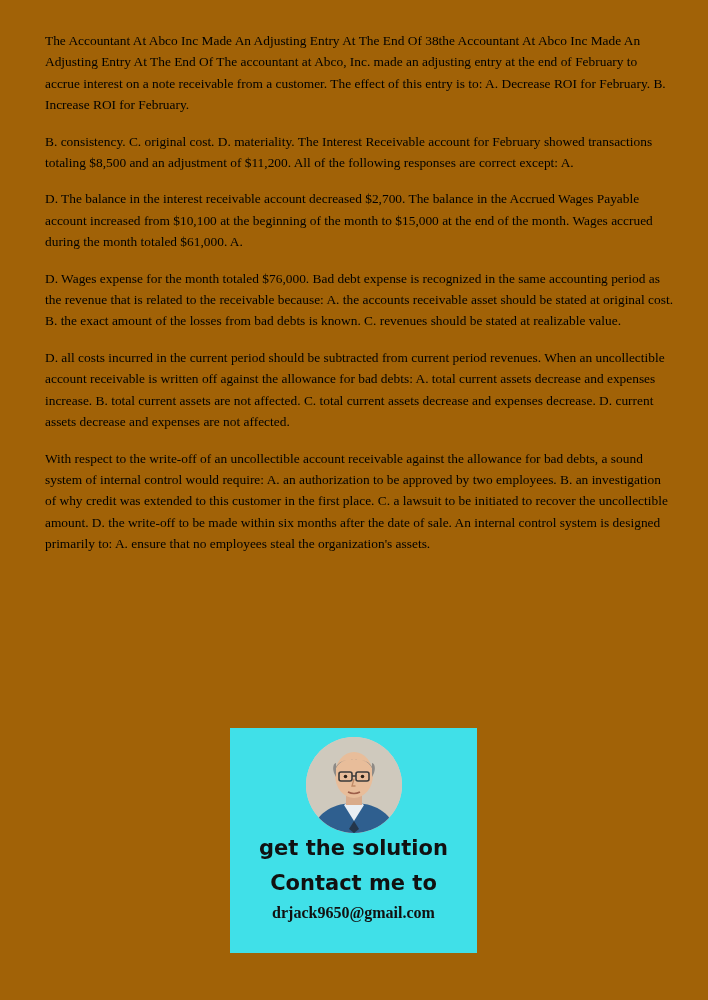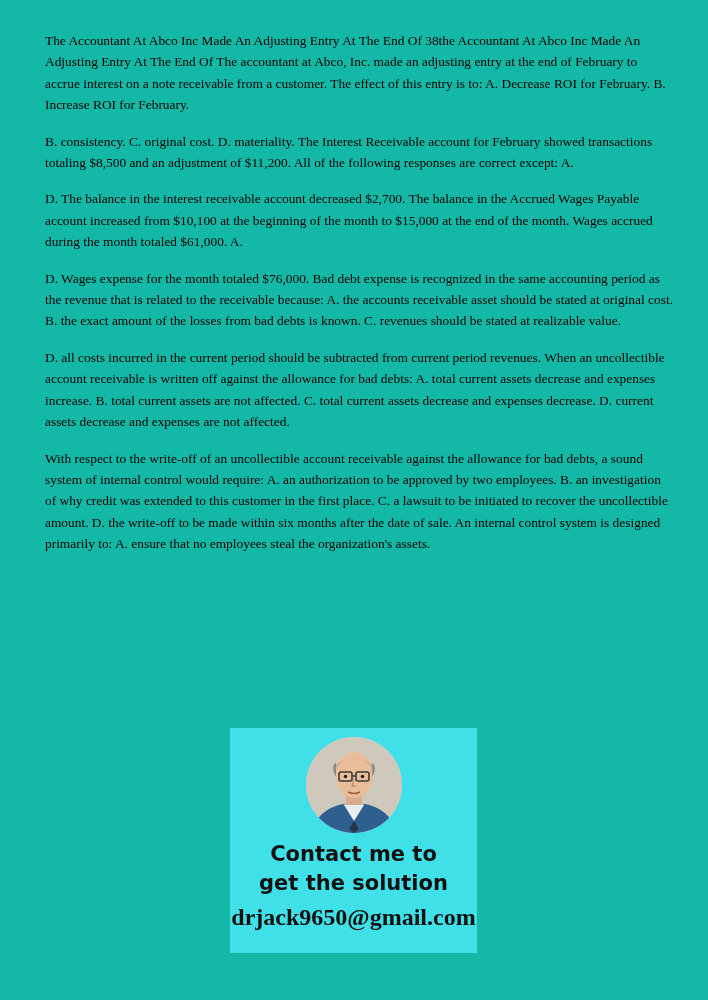--- a/index.html
+++ b/index.html
@@ -13,21 +13,21 @@
     font-family: "Liberation Serif", serif;
     position: relative;
     overflow: hidden;
   }
   .page {
     position: absolute;
     top: 0;
     left: 0;
     width: 708px;
     height: 1000px;
-    background: #14b8a6;
+    background: #a16207;
   }
   .doc-body {
     position: absolute;
     left: 45px;
     top: 30px;
     width: 628px;
   }
   .para {
     font-size: 13.4px;
     line-height: 21.4px;
@@ -74,21 +74,21 @@
     line-height: 27px;
     text-align: center;
     margin-top: 2px;
   }
   .overlay-line.first {
     margin-top: 8px;
   }
   .overlay-email {
     font-family: "Liberation Serif", serif;
     font-weight: bold;
-    font-size: 24px;
+    font-size: 16px;
     color: #111111;
     text-align: right;
     margin-top: 7px;
   }
 </style>
 </head>
 <body>
 
 <div class="page">
 
@@ -124,18 +124,18 @@
         <rect x="50" y="35" width="13" height="9" rx="2" fill="none" stroke="#3a3a3a" stroke-width="1.6"></rect>
         <line x1="46" y1="39" x2="50" y2="39" stroke="#3a3a3a" stroke-width="1.6"></line>
 
         <circle cx="39.5" cy="39.5" r="1.8" fill="#2b2118"></circle>
         <circle cx="56.5" cy="39.5" r="1.8" fill="#2b2118"></circle>
 
         <path d="M48 42 L46 49 L49.5 49" fill="none" stroke="#c08a66" stroke-width="1.3"></path>
         <path d="M42 55 Q48 58 54 55" fill="none" stroke="#9d5f4a" stroke-width="1.6"></path>
       </svg>
     </div>
+    <div class="overlay-line">get the solution</div>
     <div class="overlay-line first">Contact me to</div>
-    <div class="overlay-line">get the solution</div>
     <div class="overlay-email">drjack9650@gmail.com</div>
   </div>
 
 </div>
 
 </body></html>

